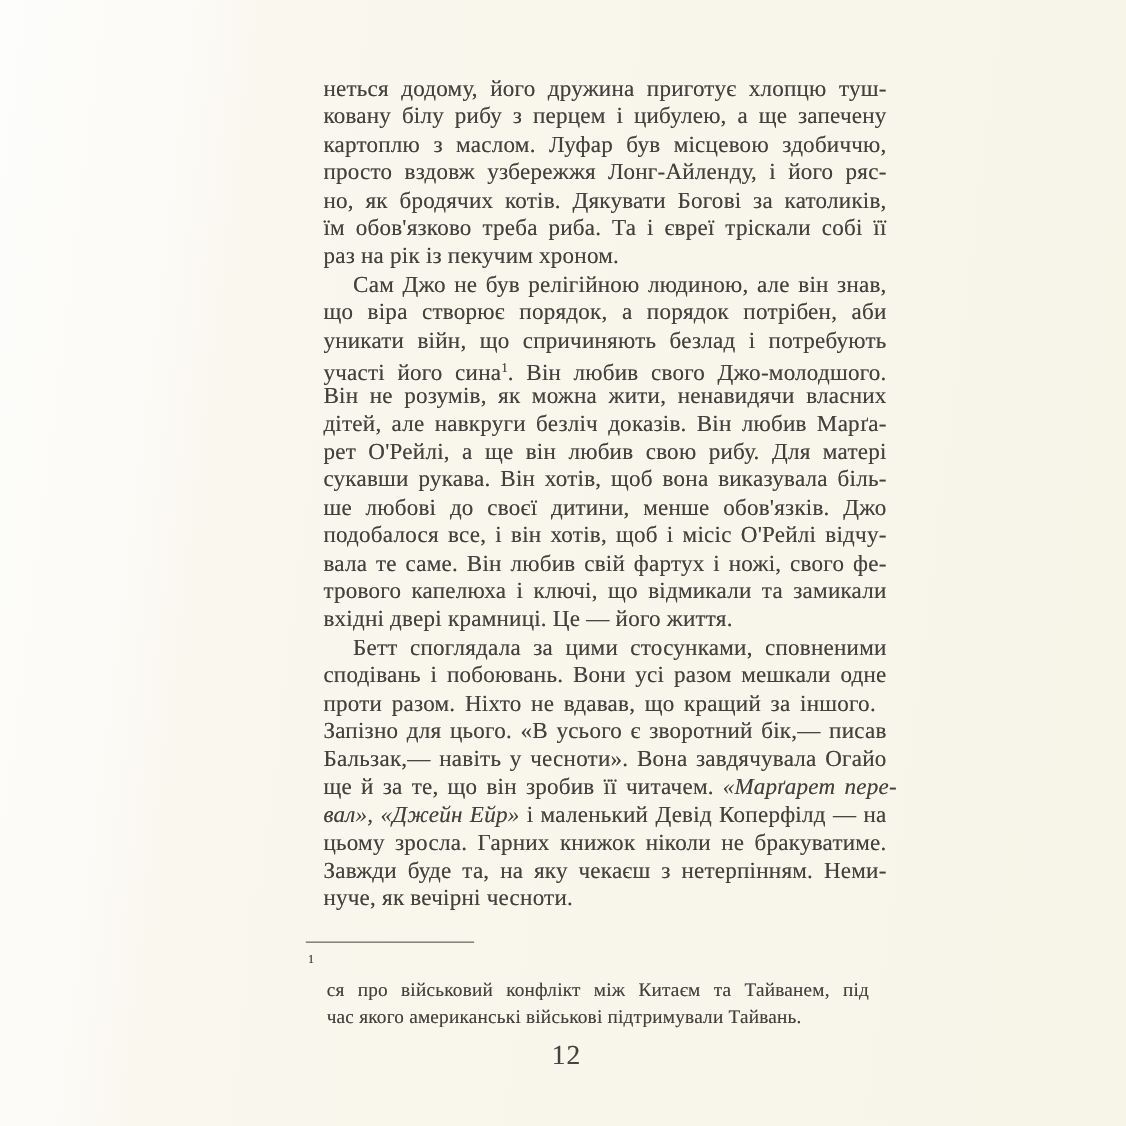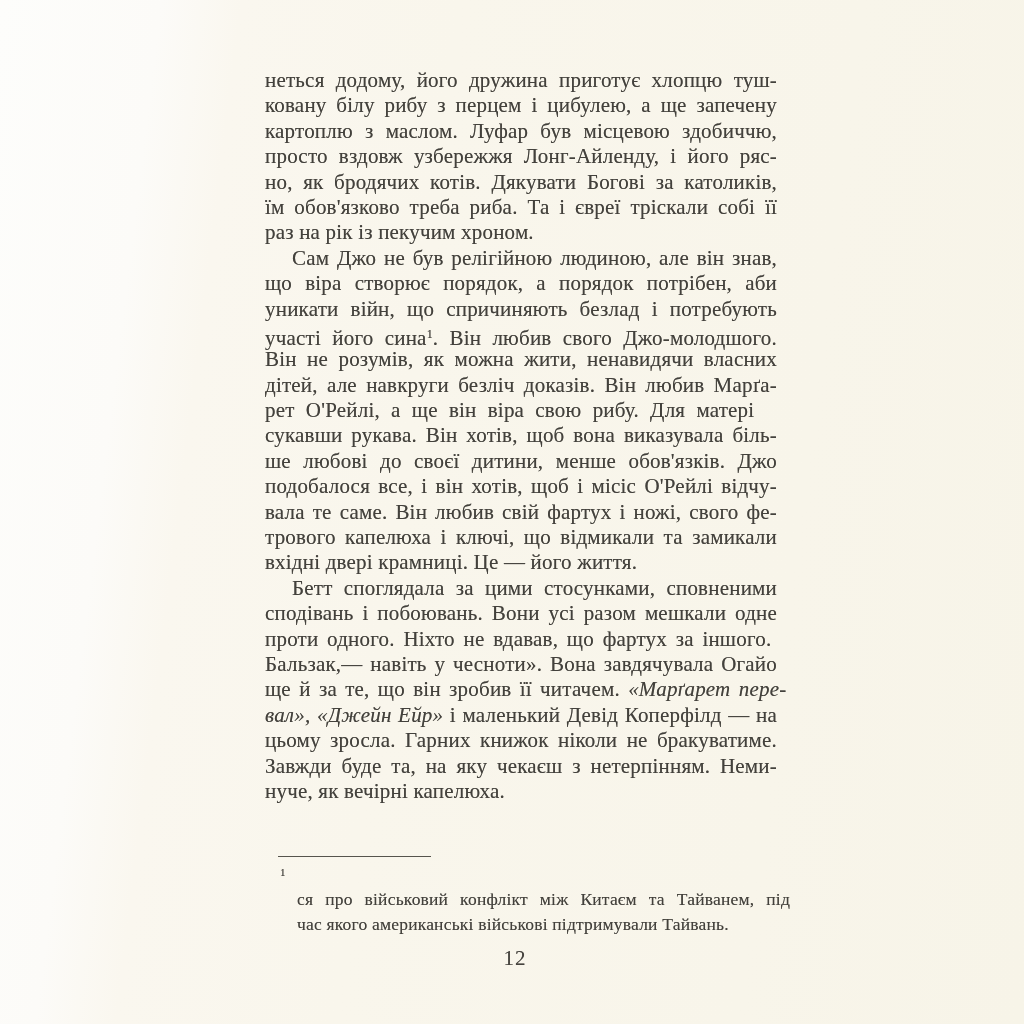--- a/index.html
+++ b/index.html
@@ -16,21 +16,21 @@
       #fcfbf8 14%,
       #faf7ef 21%,
       #f9f6ec 40%,
       #f8f5ea 75%,
       #f7f4e8 100%);
     font-family: "Liberation Serif", "DejaVu Serif", serif;
     color: #43413c;
   }
   .text-block {
     position: absolute;
-    left: 265px;
+    left: 294px;
     top: 68px;
     width: 512px;
   }
   .line {
     height: 25.4px;
     line-height: 25.4px;
     font-size: 21px;
     letter-spacing: 0.2px;
     white-space: nowrap;
     text-shadow: 0 0 0.5px rgba(67, 65, 60, 0.55);
@@ -72,21 +72,21 @@
     left: 2px;
     top: -3px;
     font-size: 11px;
   }
   .page-num {
     position: absolute;
     left: 240px;
     top: 946px;
     width: 550px;
     text-align: center;
-    font-size: 21px;
+    font-size: 25px;
     letter-spacing: 1px;
     color: #45433e;
     text-shadow: 0 0 0.5px rgba(67, 65, 60, 0.5);
   }
 </style>
 </head>
 <body>
 
 <div class="text-block">
 
@@ -100,39 +100,40 @@
     <div class="line"><span class="m">раз на рік із пекучим хроном.</span></div>
   </div>
 
   <div>
     <div class="line jline indent" style="word-spacing: 2.23047px;"><span class="m">Сам Джо не був релігійною людиною, але він знав,</span></div>
     <div class="line jline" style="word-spacing: 7.65625px;"><span class="m">що віра створює порядок, а порядок потрібен, аби</span></div>
     <div class="line jline" style="word-spacing: 6.61198px;"><span class="m">уникати війн, що спричиняють безлад і потребують</span></div>
     <div class="line jline" style="word-spacing: 5.88542px;"><span class="m"><span>участі його сина</span><span class="sup">1</span><span>. Він любив свого Джо-молодшого.</span></span></div>
     <div class="line jline" style="word-spacing: 4.95312px;"><span class="m">Він не розумів, як можна жити, ненавидячи власних</span></div>
     <div class="line jline" style="word-spacing: 3.81027px;"><span class="m">дітей, але навкруги безліч доказів. Він любив Марґа-</span></div>
-    <div class="line jline" style="word-spacing: 5.76562px;"><span class="m">рет О'Рейлі, а ще він віра свою рибу. Для матері</span></div>
+    <div class="line jline" style="word-spacing: 5.76562px;"><span class="m">рет О'Рейлі, а ще він любив свою рибу. Для матері</span></div>
     <div class="line jline" style="word-spacing: 3.43304px;"><span class="m">сукавши рукава. Він хотів, щоб вона виказувала біль-</span></div>
     <div class="line jline" style="word-spacing: 6.95312px;"><span class="m">ше любові до своєї дитини, менше обов'язків. Джо</span></div>
     <div class="line jline" style="word-spacing: 2.82118px;"><span class="m">подобалося все, і він хотів, щоб і місіс О'Рейлі відчу-</span></div>
     <div class="line jline" style="word-spacing: 2.55px; text-align: right;"><span class="m">вала те саме. Він любив свій фартух і ножі, свого фе-</span></div>
     <div class="line jline" style="word-spacing: 3.96652px;"><span class="m">трового капелюха і ключі, що відмикали та замикали</span></div>
     <div class="line"><span class="m">вхідні двері крамниці. Це — його життя.</span></div>
   </div>
 
   <div>
     <div class="line jline indent" style="word-spacing: 5.78125px;"><span class="m">Бетт споглядала за цими стосунками, сповненими</span></div>
     <div class="line jline" style="word-spacing: 3.42411px;"><span class="m">сподівань і побоювань. Вони усі разом мешкали одне</span></div>
-    <div class="line jline" style="word-spacing: 3.28125px;"><span class="m">проти одного. Ніхто не вдавав, що фартух за іншого.</span></div>
+    <div class="line jline" style="word-spacing: 3.28125px;"><span class="m">проти разом. Ніхто не вдавав, що кращий за іншого.</span></div>
+    <div class="line jline" style="word-spacing: 2.31055px;"><span class="m">Запізно для цього. «В усього є зворотний бік,— писав</span></div>
     <div class="line jline" style="word-spacing: 2.40365px;"><span class="m">Бальзак,— навіть у чесноти». Вона завдячувала Огайо</span></div>
     <div class="line jline" style="word-spacing: 2.84375px;"><span class="m"><span>ще й за те, що він зробив її читачем. </span><span class="it">«Марґарет пере-</span></span></div>
     <div class="line jline" style="word-spacing: 1.14062px; text-decoration: underline;"><span class="m"><span class="it">вал», «Джейн Ейр»</span><span> і маленький Девід Коперфілд — на</span></span></div>
     <div class="line jline" style="word-spacing: 3.91667px;"><span class="m">цьому зросла. Гарних книжок ніколи не бракуватиме.</span></div>
     <div class="line jline" style="word-spacing: 4.35352px;"><span class="m">Завжди буде та, на яку чекаєш з нетерпінням. Неми-</span></div>
-    <div class="line"><span class="m">нуче, як вечірні капелюха.</span></div>
+    <div class="line"><span class="m">нуче, як вечірні чесноти.</span></div>
   </div>
 
 </div>
 
 <div class="fn-rule"></div>
 
 <div class="footnote">
   <div class="fn-line jline" style="word-spacing: 3.75521px;"><span class="fn-marker">1</span></div>
   <div class="fn-line jline" style="word-spacing: 7.37109px;"><span class="m">ся про військовий конфлікт між Китаєм та Тайванем, під</span></div>
   <div class="fn-line"><span class="m">час якого американські військові підтримували Тайвань.</span></div>

